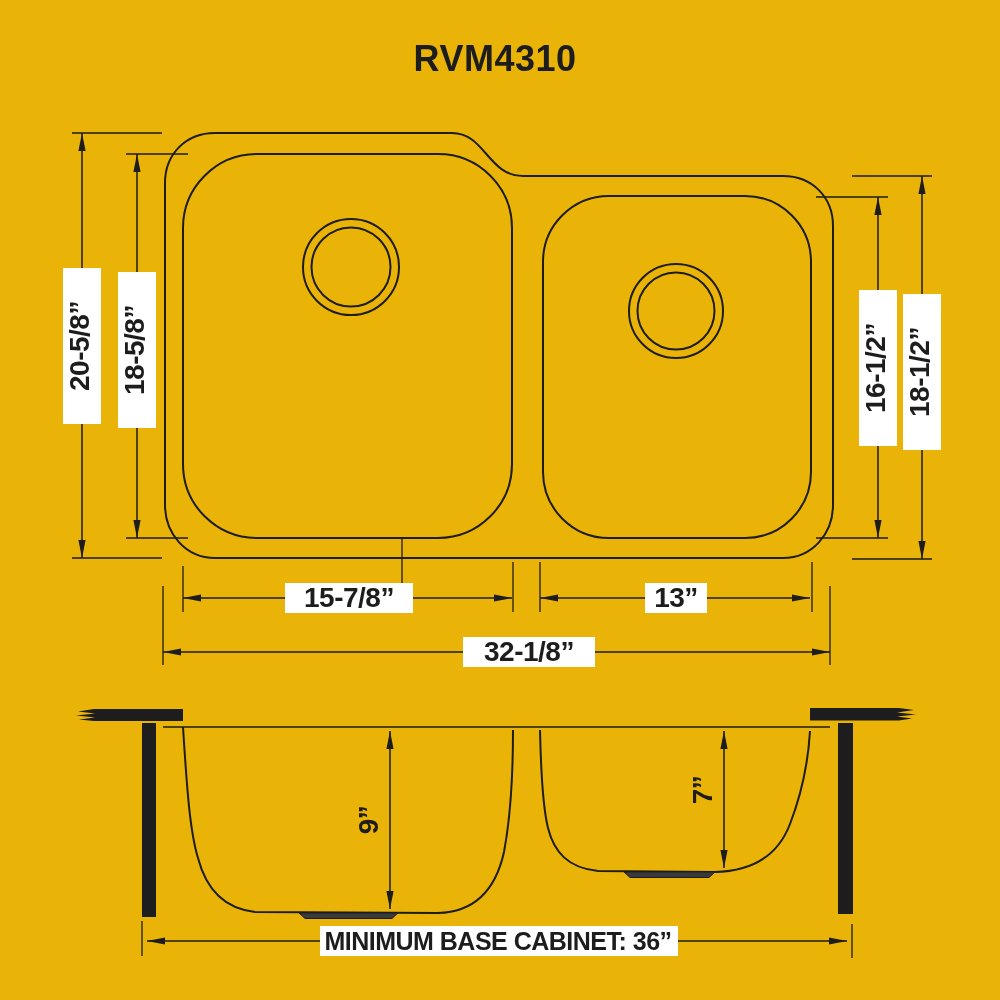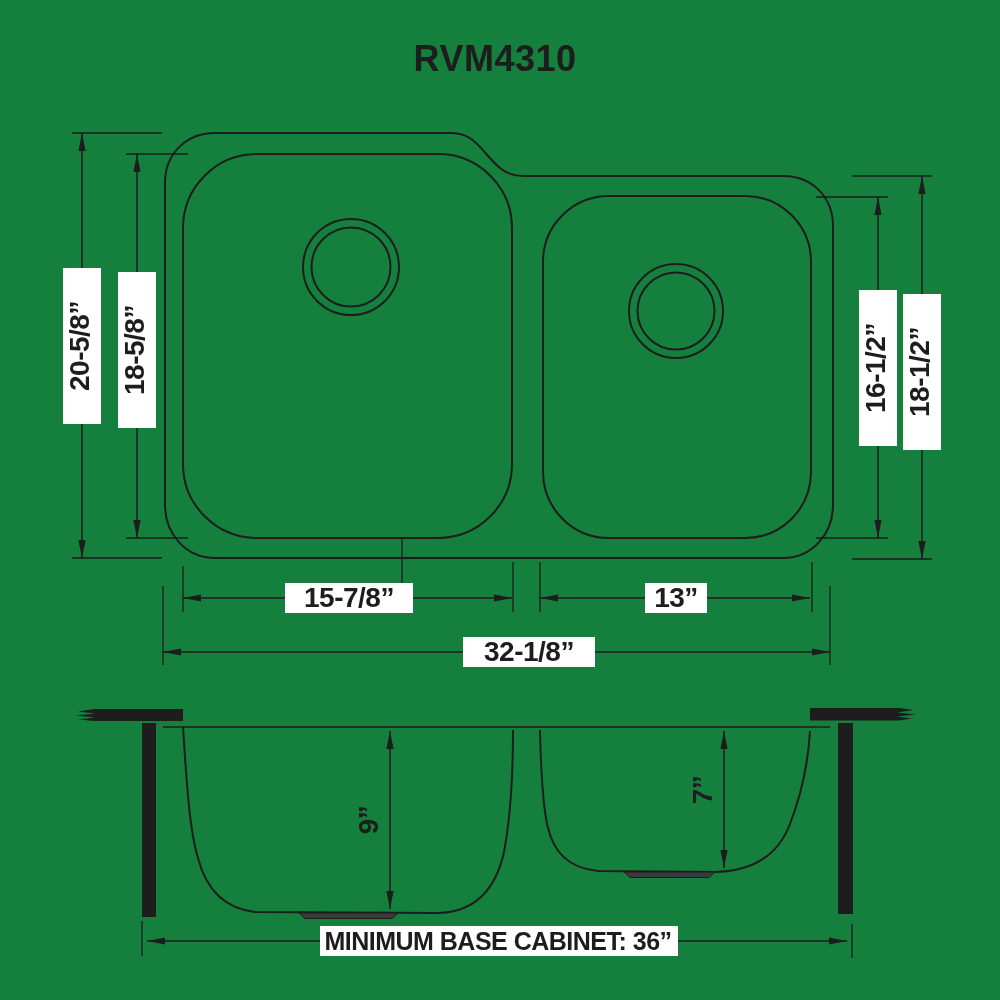--- a/index.html
+++ b/index.html
@@ -1,16 +1,16 @@
 <!DOCTYPE html>
 <html><head>
 <meta charset="utf-8">
 <style>
   html,body{margin:0;padding:0;background:#ffffff;}
-  .page{width:1000px;height:1000px;position:relative;background:#15803d;overflow:hidden;}
+  .page{width:1000px;height:1000px;position:relative;background:#eab308;overflow:hidden;}
   svg{display:block;}
   svg text{font-family:"Liberation Sans","DejaVu Sans",sans-serif;font-weight:bold;fill:#1d1d1d;}
   .t-title{font-size:36px;letter-spacing:0.5px;}
   .t-dim{font-size:28px;letter-spacing:-0.5px;}
   .t-cab{font-size:25px;letter-spacing:-0.5px;}
   .ln{stroke:#1d1d1d;fill:none;}
   .w2{stroke-width:2px;}
   .w15{stroke-width:1.5px;}
   .w13{stroke-width:1.3px;}
   .solid{fill:#1d1d1d;stroke:none;}

